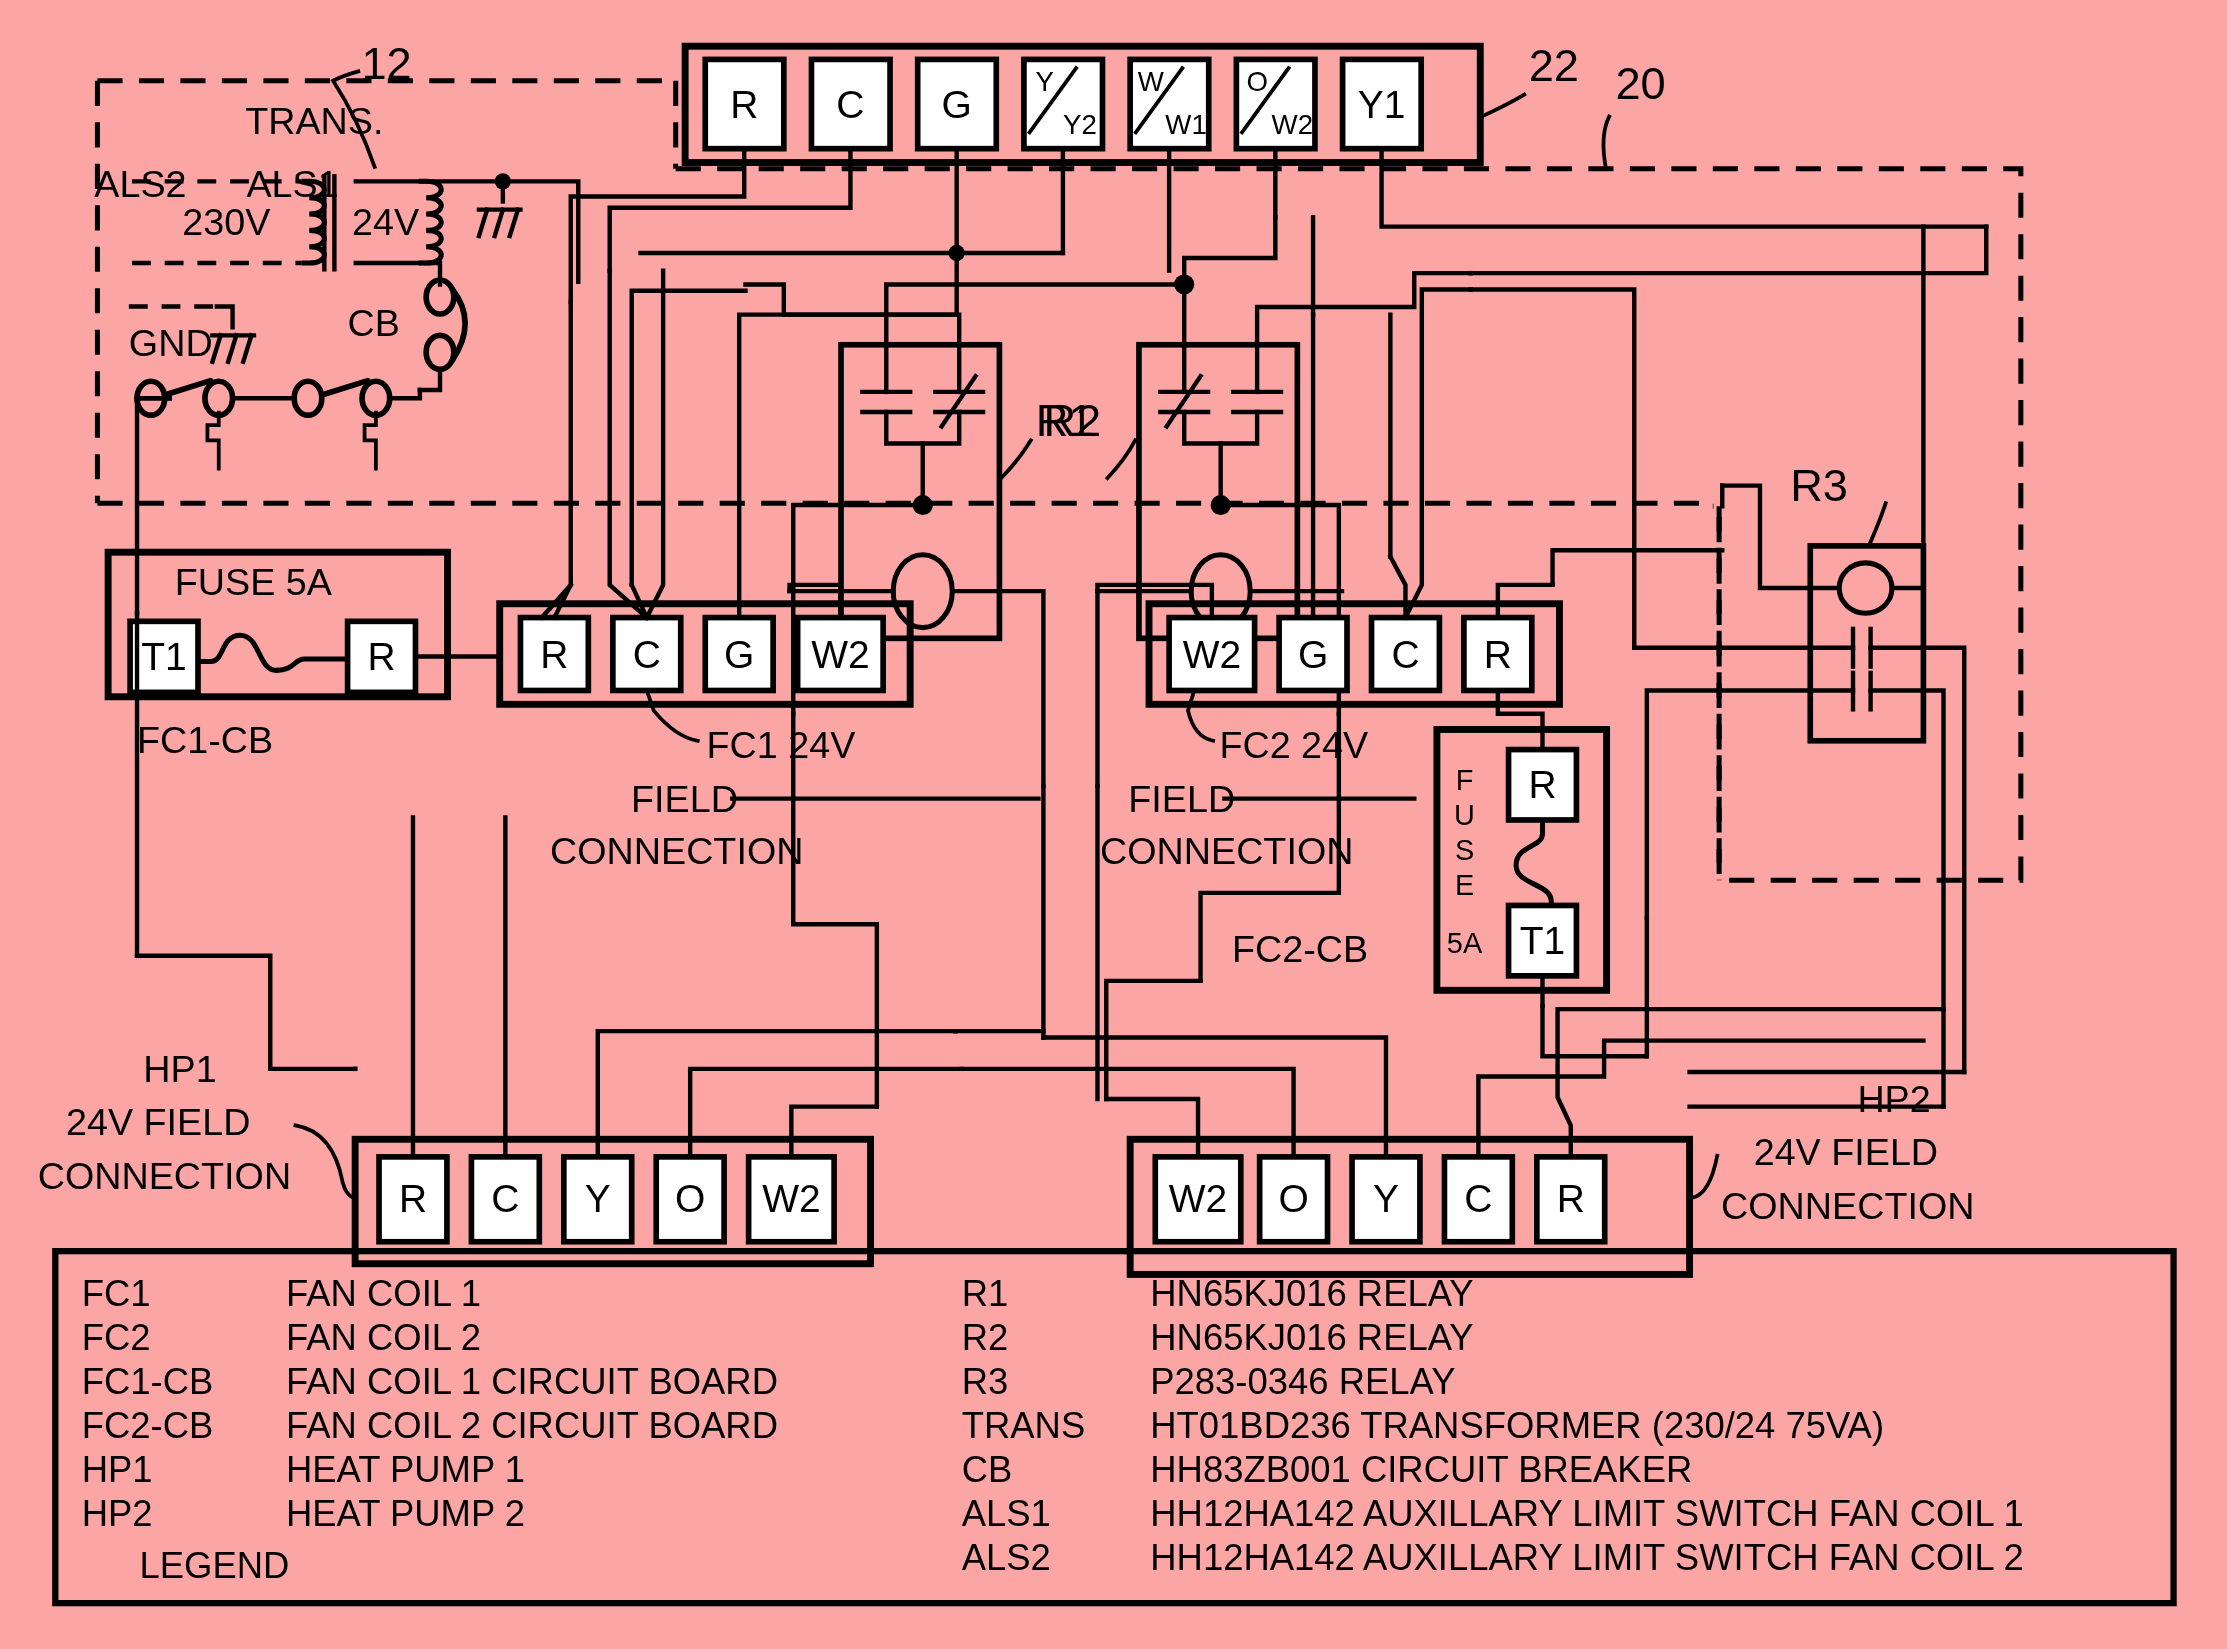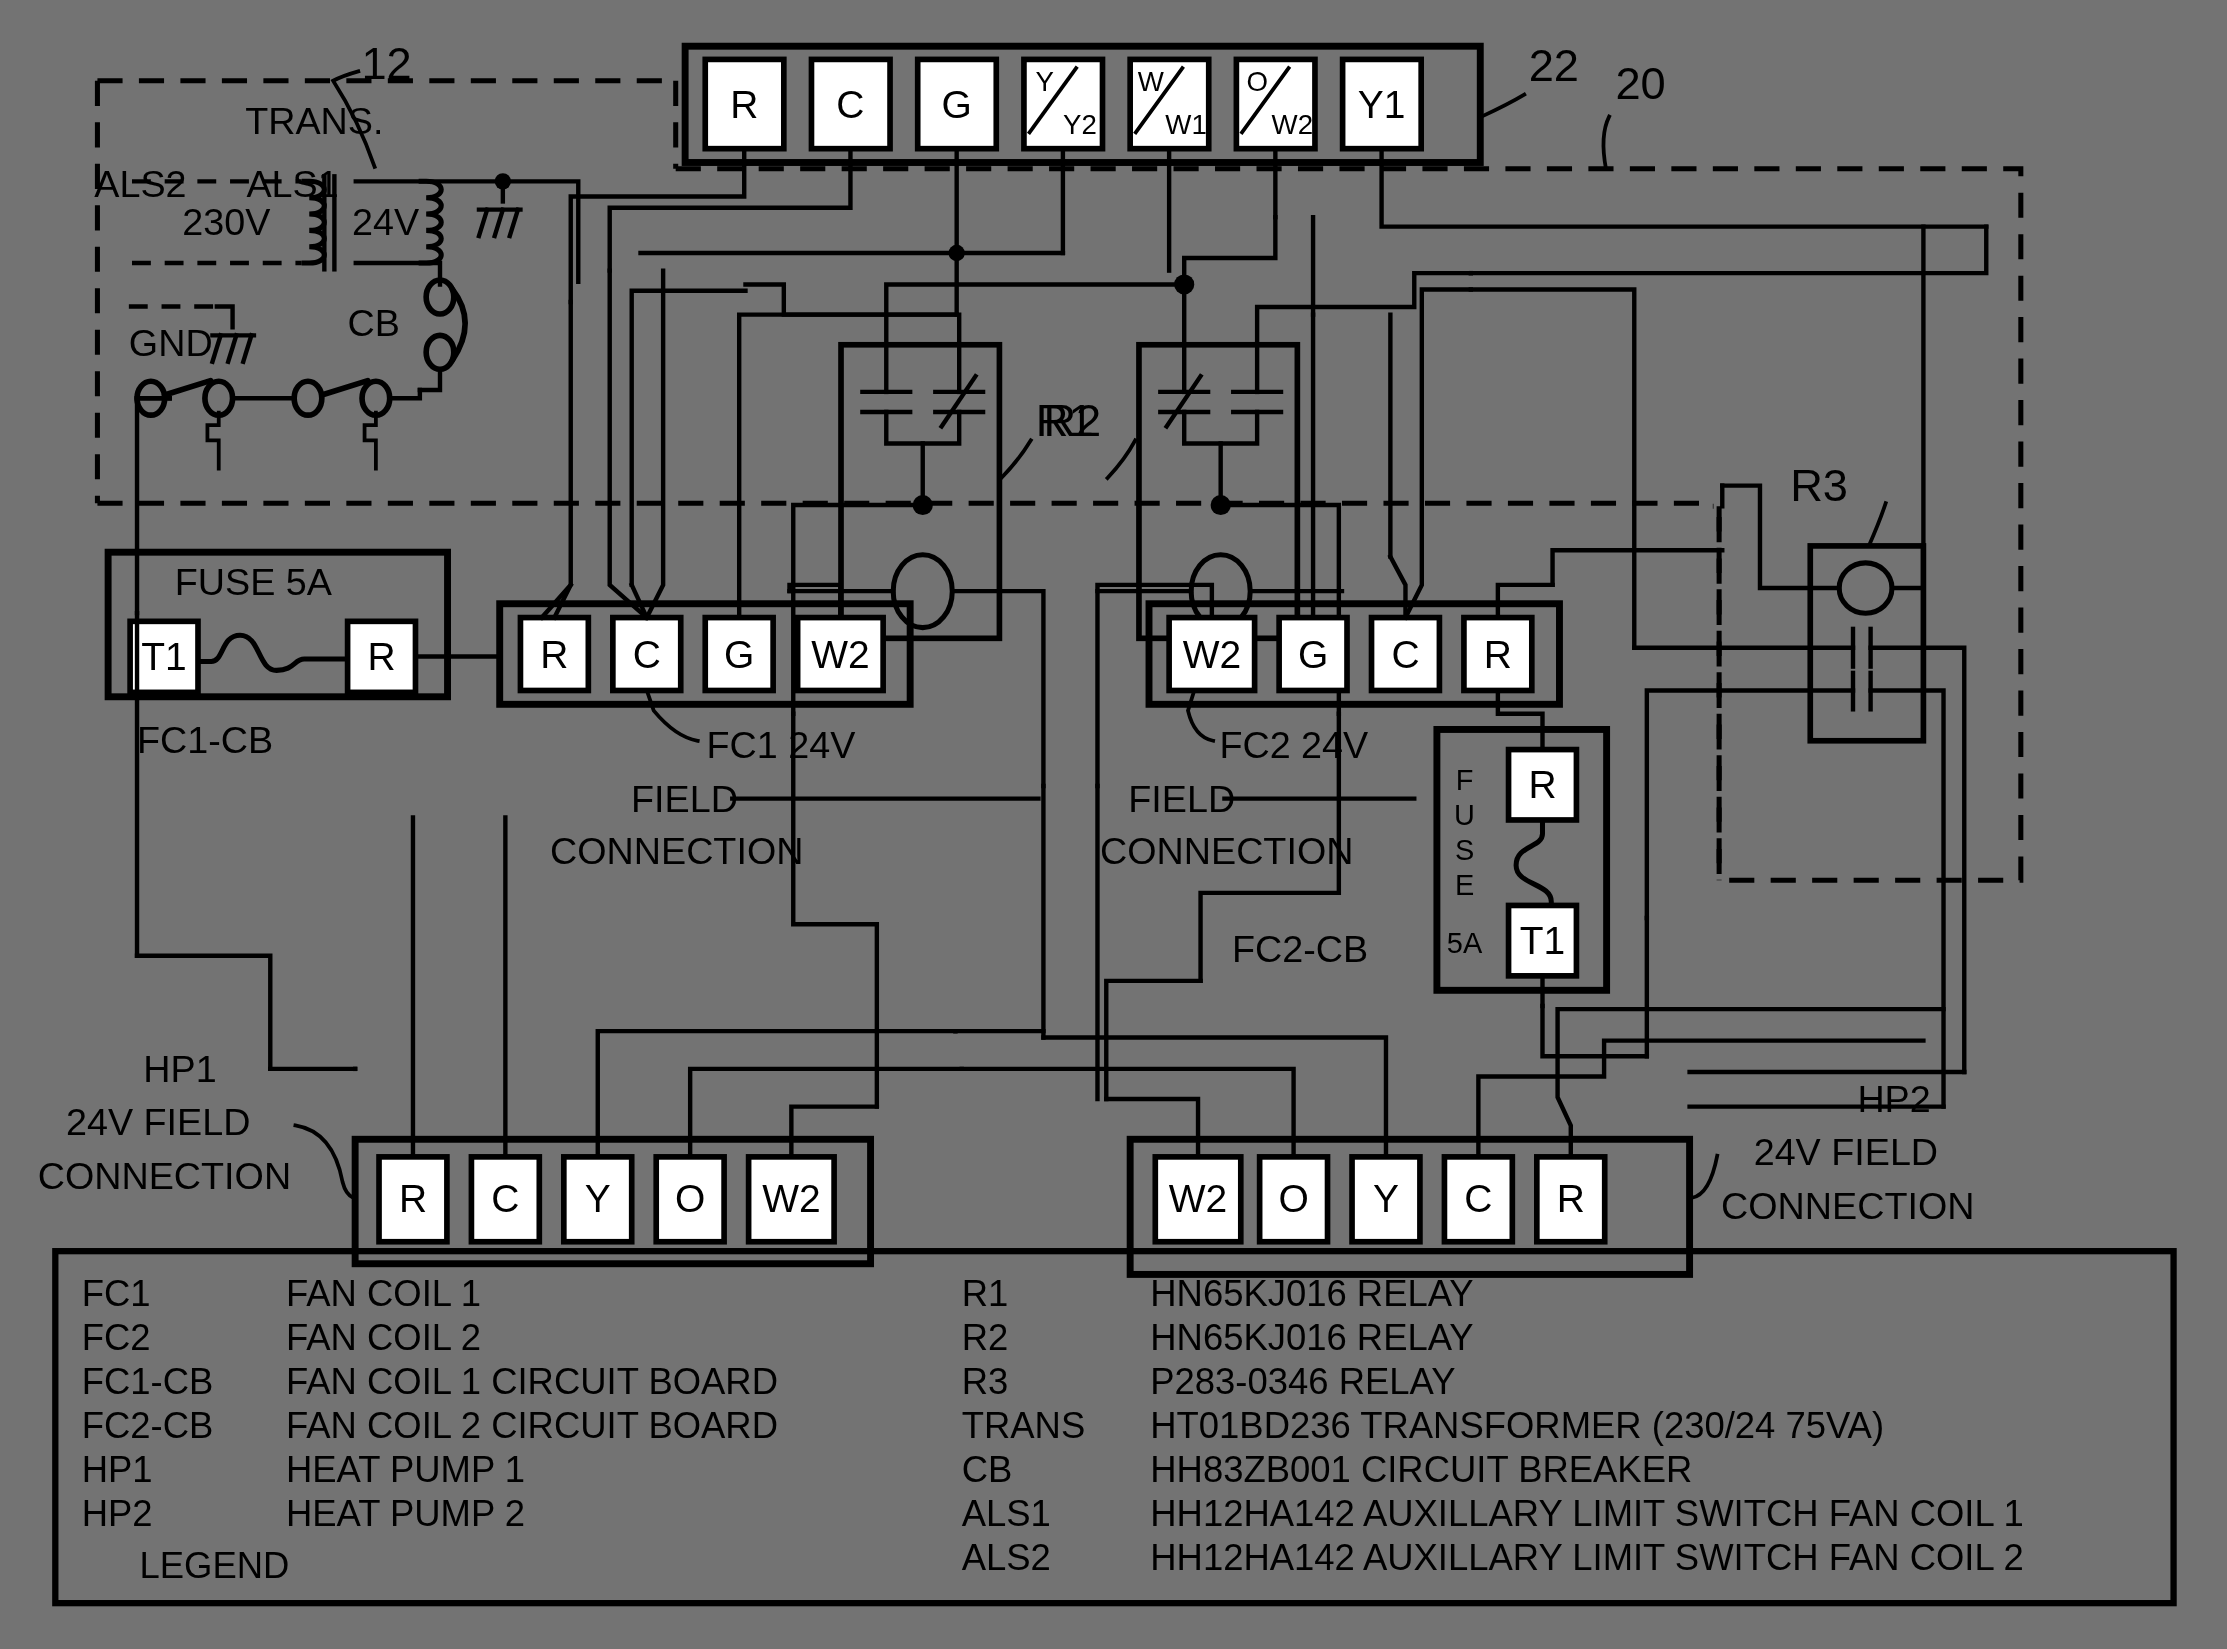--- a/index.html
+++ b/index.html
@@ -2,21 +2,21 @@
 <html style="font-size:10px"><head>
 <meta charset="utf-8">
 <title>HVAC Wiring Diagram</title>
 <style>
   html,body{margin:0;padding:0;background:#ffffff;}
   body{font-family:"Liberation Sans",sans-serif;}
   #root{
     position:relative;
     width:2227px;
     height:1650px;
-    background:#737373;
+    background:#fca5a5;
     overflow:hidden;
   }
   svg#diagram{
     position:absolute;
     left:0;top:0;
     width:2227px;
     height:1650px;
   }
   
   .wire{fill:none;stroke:#000;stroke-width:7;stroke-linecap:square;stroke-linejoin:miter;}

